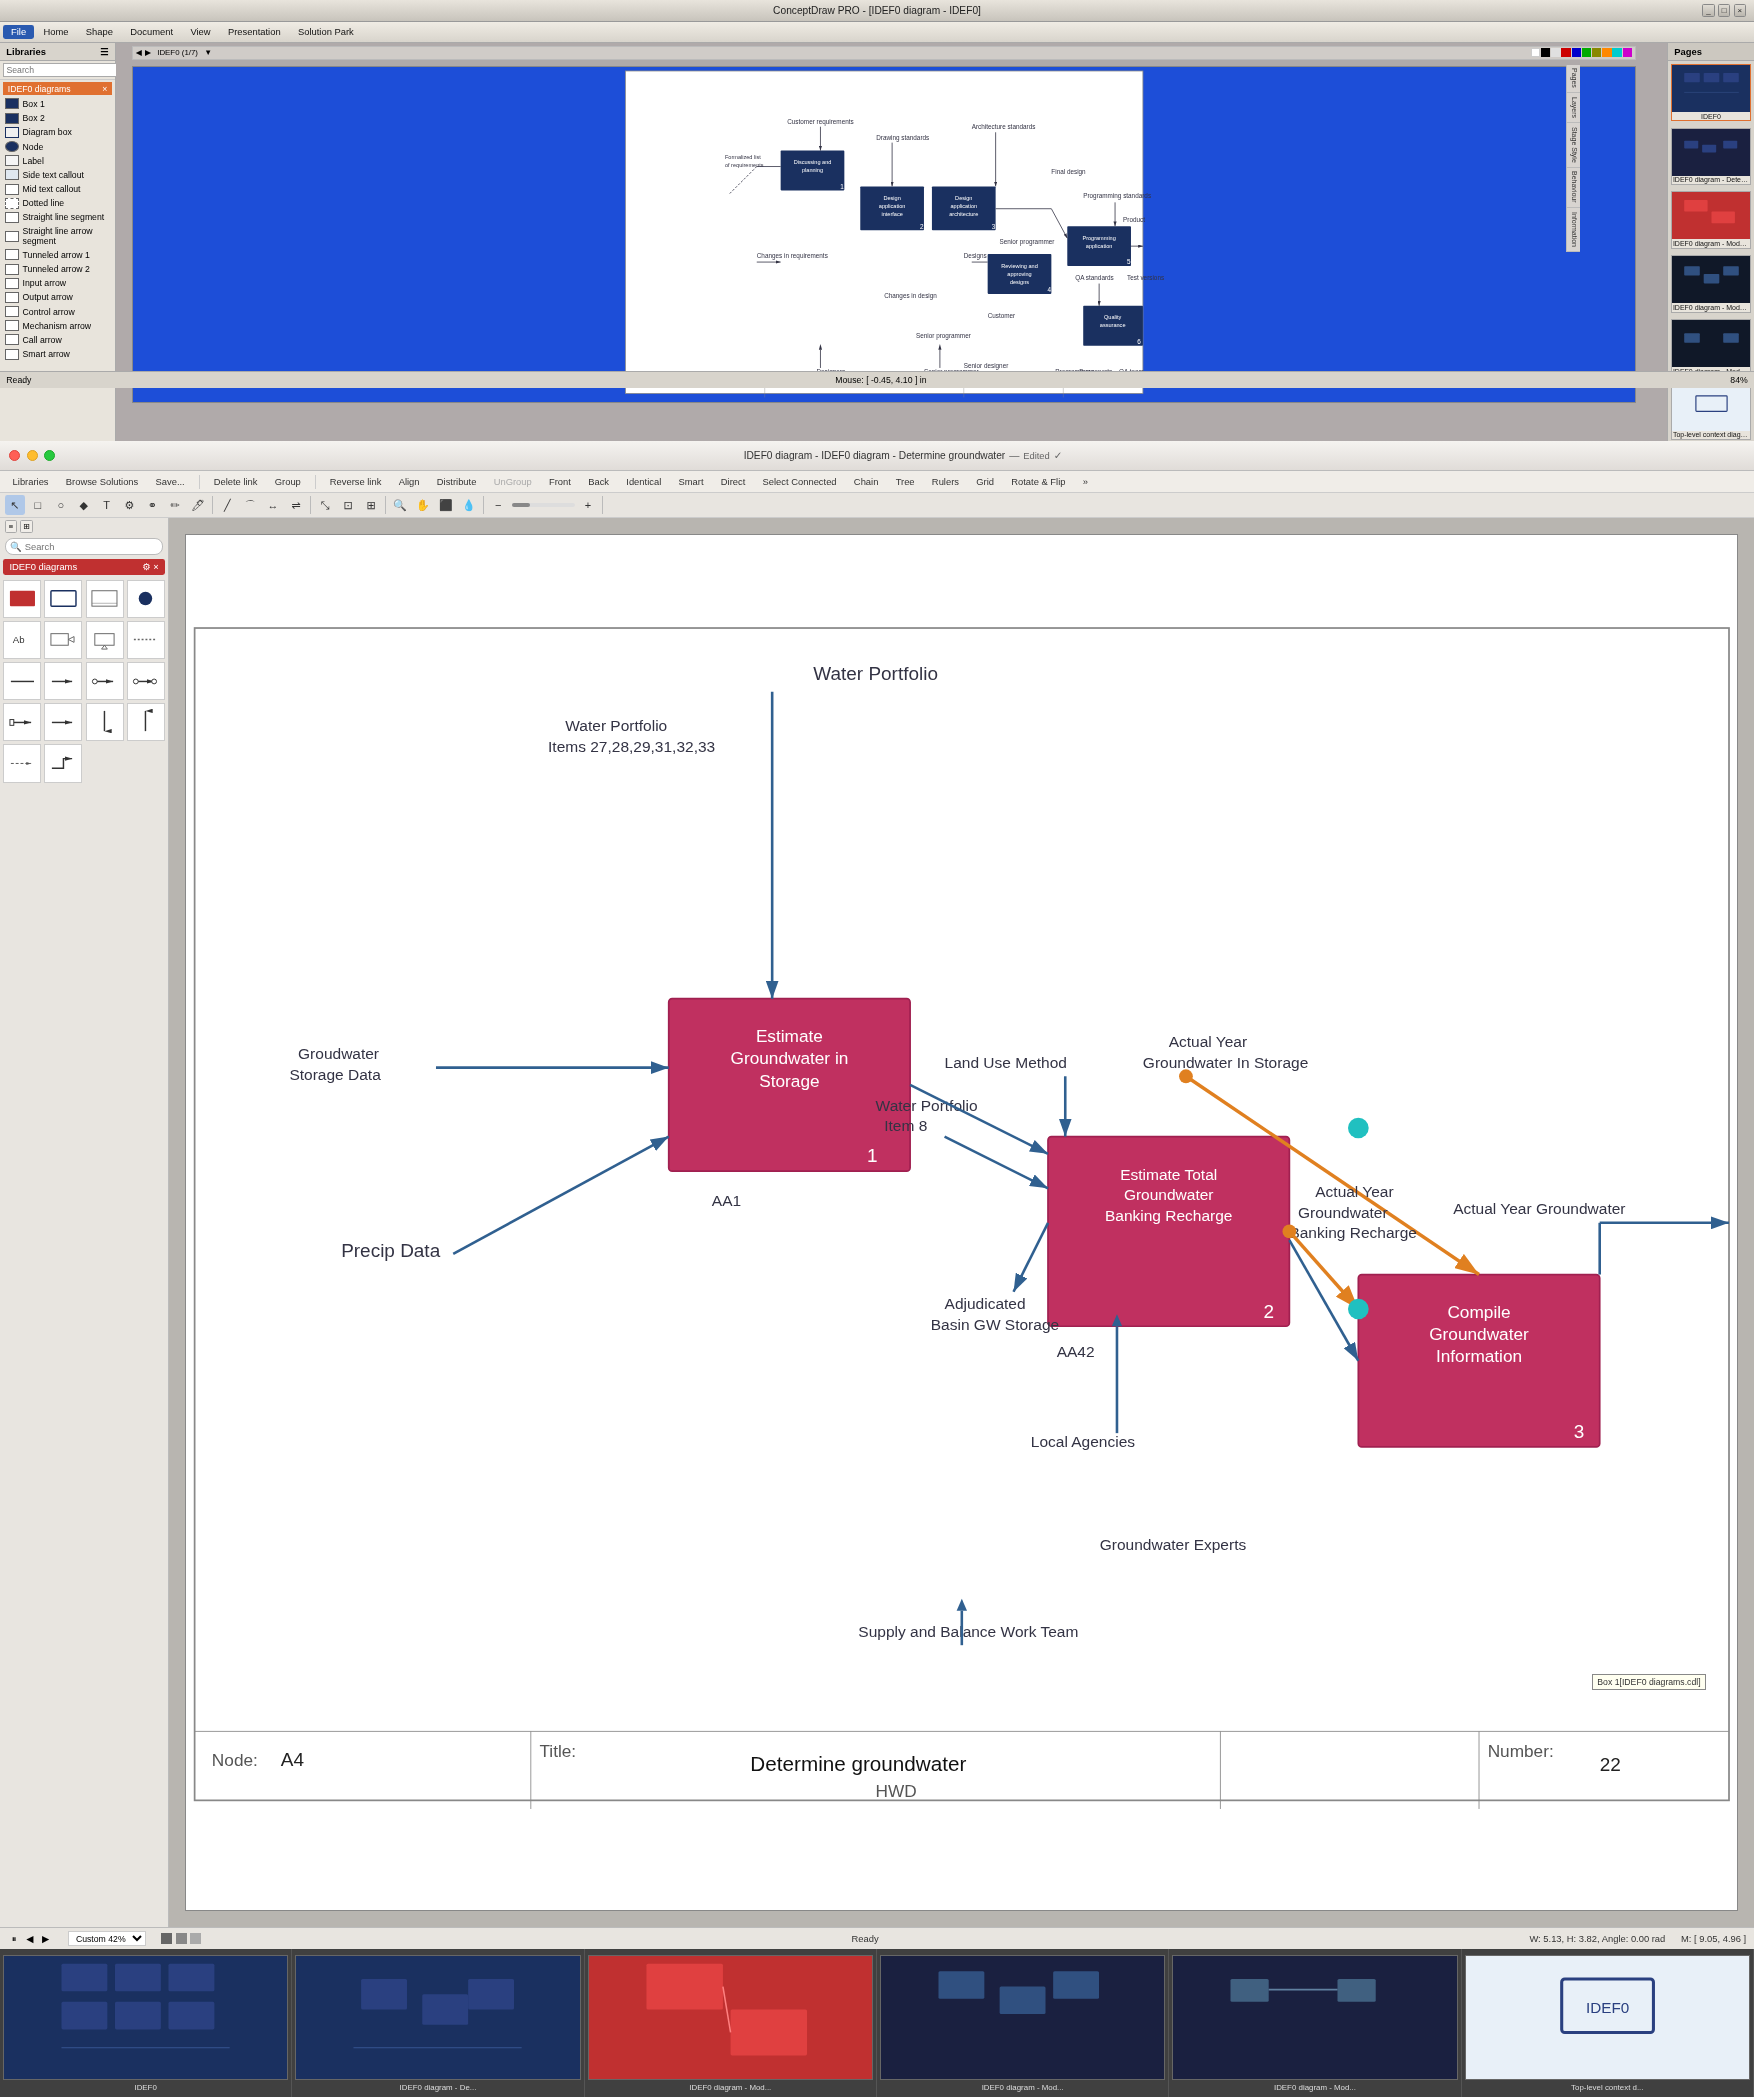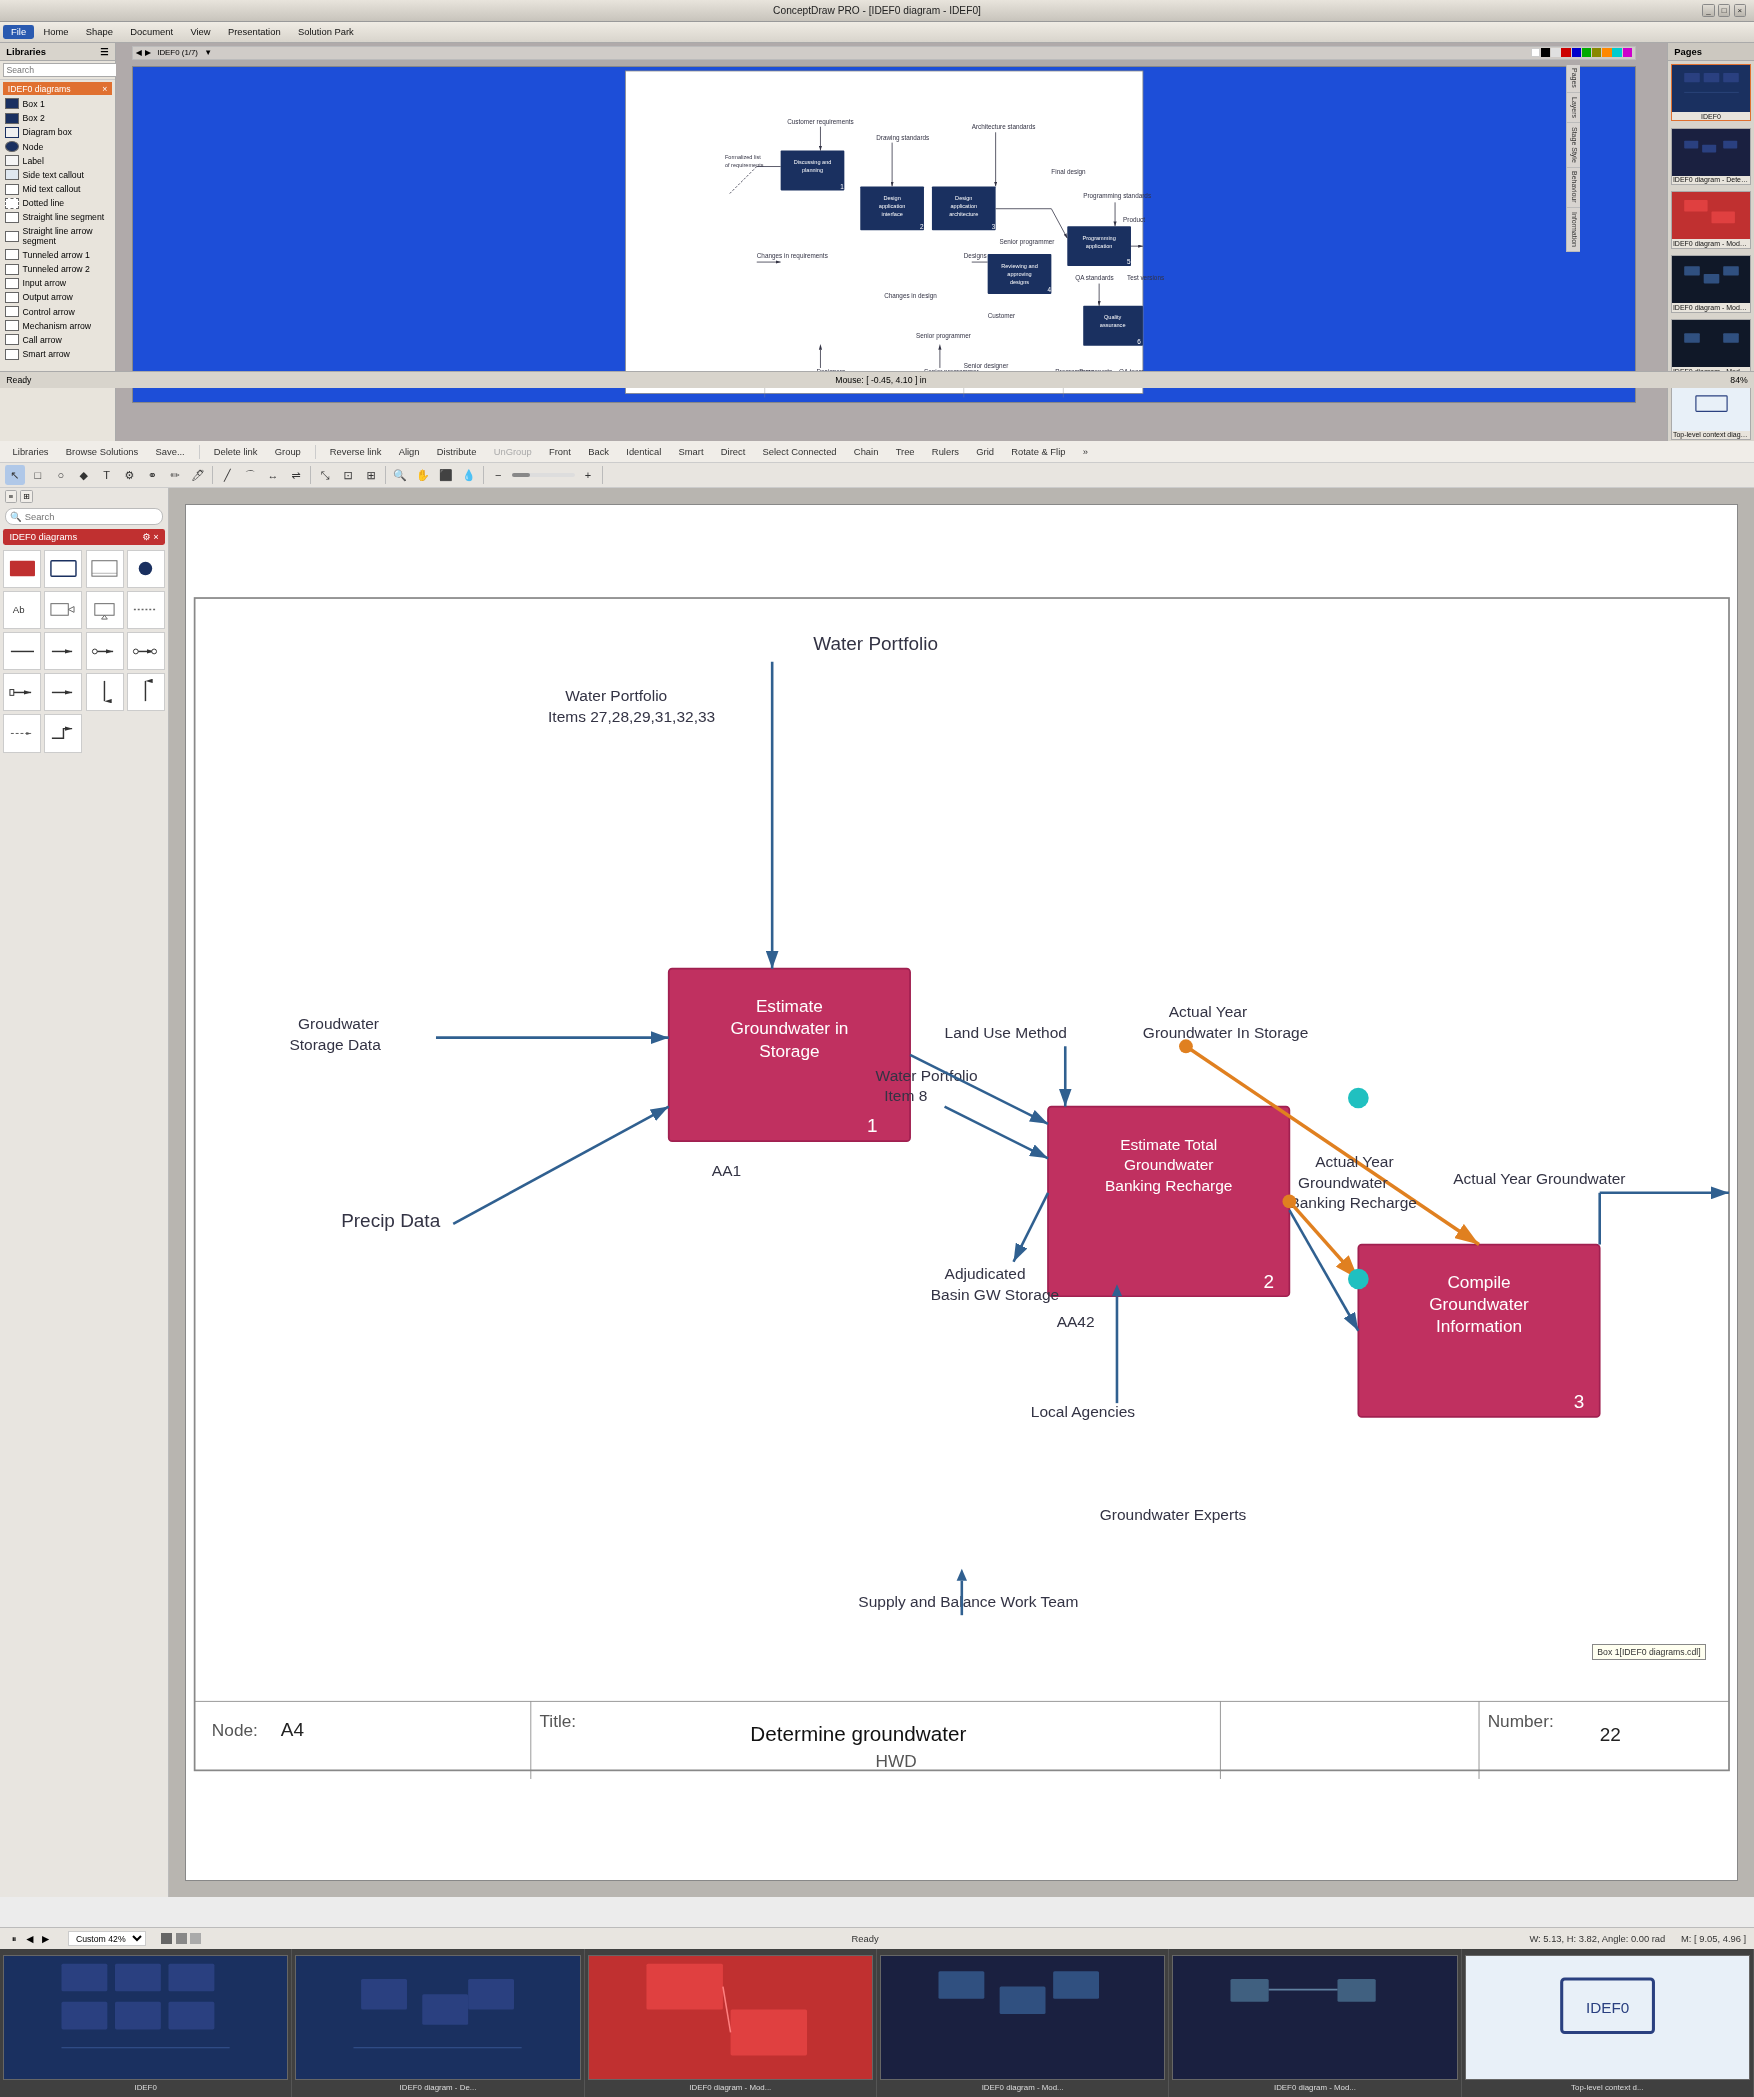--- a/index.html
+++ b/index.html
@@ -614,20 +614,31 @@
     <span>Ready</span>
     <span style="flex:1;"></span>
     <span>Mouse: [ -0.45, 4.10 ] in</span>
     <span style="flex:1;"></span>
     <span>84%</span>
   </div>
 </div>
 
 <div id="bottom-window">
 
+  <div id="bottom-title-bar">
+    <div class="mac-btn mac-close"></div>
+    <div class="mac-btn mac-min"></div>
+    <div class="mac-btn mac-max"></div>
+    <div id="bottom-title-text">
+      <span style="font-size:10.2px;color:#333;">IDEF0 diagram - IDEF0 diagram - Determine groundwater</span>
+      <span style="color:#666;">—</span>
+      <span class="edited-badge">Edited</span>
+      <span style="color:#666;">✓</span>
+    </div>
+  </div>
 
   <div id="bottom-toolbar1">
     <div class="tb-btn">Libraries</div>
     <div class="tb-btn">Browse Solutions</div>
     <div class="tb-btn">Save...</div>
     <div class="tb-sep"></div>
     <div class="tb-btn">Delete link</div>
     <div class="tb-btn">Group</div>
     <div class="tb-sep"></div>
     <div class="tb-btn">Reverse link</div>

